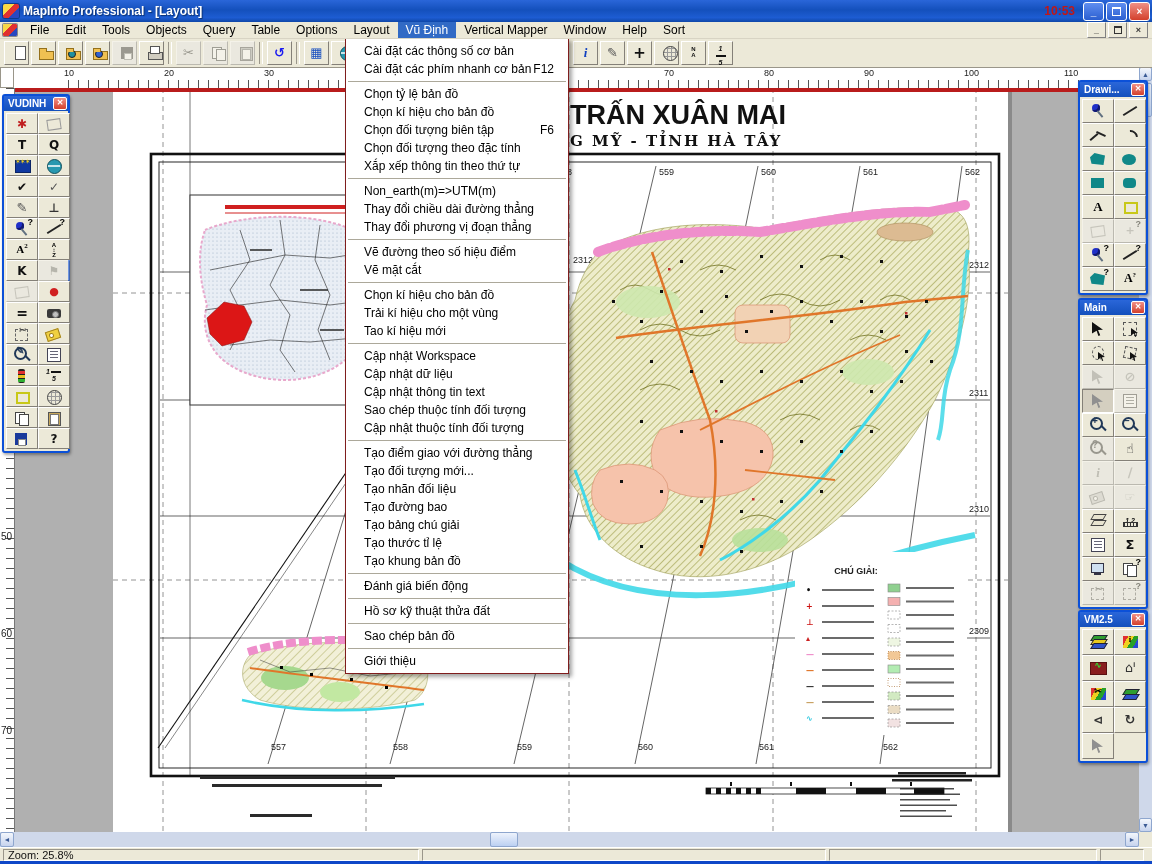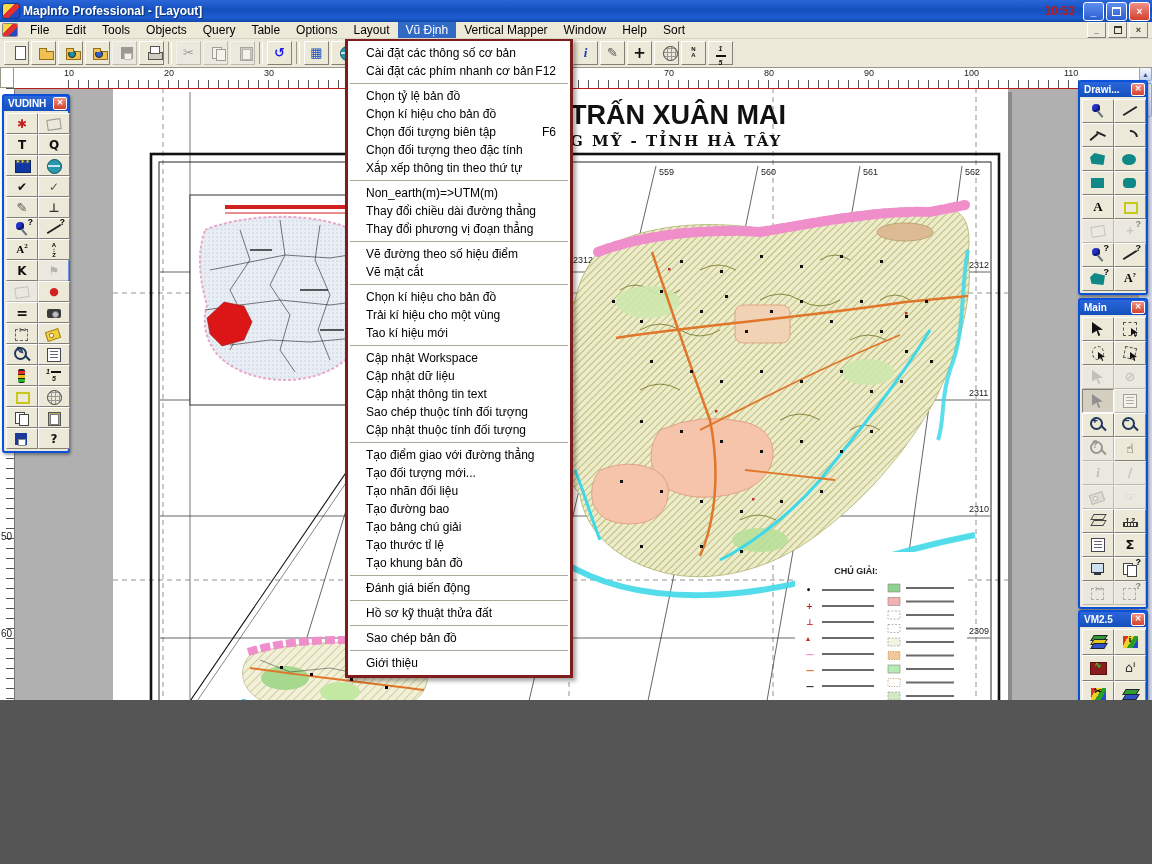--- a/index.html
+++ b/index.html
@@ -1,16 +1,16 @@
 <!DOCTYPE html>
 <html><head>
 <meta charset="utf-8">
 <style>
   html,body{margin:0;padding:0;background:#555}
-  #app{position:relative;width:1152px;height:700px;overflow:hidden;background:#7dd3fc;
+  #app{position:relative;width:1152px;height:864px;overflow:hidden;background:#7dd3fc;
        font-family:"Liberation Sans",sans-serif;-webkit-user-select:none;user-select:none}
   
   #titlebar{position:absolute;left:0;top:0;width:1152px;height:22px;
     background:linear-gradient(180deg,#2a66d9 0%,#1450bc 45%,#1d5cd2 80%,#0f47a8 100%);
     display:flex;align-items:center;color:#fff;font-weight:bold;font-size:12px;z-index:60}
   .appicon{width:16px;height:14px;margin:0 4px 0 3px;border-radius:2px;
     background:linear-gradient(135deg,#f8d848 0 38%,#e03030 38% 66%,#2848c0 66%);box-shadow:0 0 0 1px #0c3a8c}
   #titlebar .title{flex:0 0 auto;text-shadow:1px 1px 1px #0a3070}
   #titlebar .spacer{flex:1}
   #titlebar .clock{color:#c01818;font-weight:bold;margin-right:8px;text-shadow:none}
@@ -112,21 +112,21 @@
   .st{position:absolute;left:3px;width:12px;height:4px;transform:skewX(-32deg);border:1px solid #223}
   .st1{top:1px;background:#2f9e2f}.st2{top:5px;background:#e8c81e}.st3{top:9px;background:#2f52c8}
   .t-na{font:bold 6px/6px "Liberation Sans",sans-serif;color:#111;padding-top:2px}
   .t15{font:bold 7px/7px "Liberation Sans",sans-serif;color:#111}
   .t15 u{display:inline-block;width:10px;height:2px;background:#111;margin:0 1px 1px 1px}
   .t12{font:bold 7px/16px "Liberation Sans",sans-serif;color:#111}
   .t12::after{content:"";position:absolute;left:2px;bottom:2px;width:13px;height:3px;border:1px solid #333;
     background:repeating-linear-gradient(90deg,#333 0 1px,transparent 1px 3px)}
   
   #corner{position:absolute;left:0;top:67px;width:14px;height:21px;background:#fff;border:1px solid #9a968a;box-sizing:border-box;z-index:6}
-  #hruler{position:absolute;left:14px;top:67px;width:1125px;height:21px;background:#fff;border-bottom:1px solid #b91c1c;z-index:6;overflow:hidden}
+  #hruler{position:absolute;left:14px;top:67px;width:1125px;height:21px;background:#fff;border-bottom:4px solid #b91c1c;z-index:6;overflow:hidden}
   #hruler .ticks{position:absolute;left:54px;right:0;bottom:0;height:8px;
     background:repeating-linear-gradient(90deg,#555 0 1px,transparent 1px 10px)}
   #hruler .num{position:absolute;top:1px;font-size:9px;color:#222}
   #vruler{position:absolute;left:0;top:88px;width:14px;height:744px;background:#fff;border-right:1px solid #777;z-index:6;overflow:hidden}
   #vruler .ticks{position:absolute;top:0;bottom:0;right:0;width:8px;
     background:repeating-linear-gradient(180deg,#555 0 1px,transparent 1px 10px)}
   #vruler .num{position:absolute;left:1px;font-size:10px;color:#222}
   
   #canvas{position:absolute;left:14px;top:88px;width:1125px;height:744px;background:#b0b0b0;overflow:hidden;z-index:1}
   
@@ -137,21 +137,21 @@
     color:#3a5a94;font-size:7px;display:flex;align-items:center;justify-content:center;box-sizing:border-box}
   .sthumb{position:absolute;background:linear-gradient(180deg,#eef3fc,#bcd0f2);border:1px solid #8ea6ce;border-radius:2px;box-sizing:border-box}
   #sbcorner{position:absolute;left:1139px;top:832px;width:13px;height:15px;background:#ece9d8;z-index:5}
   #statusbar{position:absolute;left:0;top:847px;width:1152px;height:14px;background:#ece9d8;z-index:6;
     display:flex;align-items:center;font-size:11px;color:#111;border-top:1px solid #fff}
   .spanel{height:12px;margin-left:3px;border:1px solid;border-color:#9a968a #fff #fff #9a968a;
     display:flex;align-items:center;padding-left:4px;box-sizing:border-box}
   #bottomedge{position:absolute;left:0;top:861px;width:1152px;height:3px;background:#0f47c8;z-index:7}
   
   #menu-popup{position:absolute;left:345px;top:38px;width:222px;background:#fff;
-    border:3px solid #7f1d1d;box-shadow:3px 3px 4px rgba(0,0,0,.35);padding:3px 0;z-index:50;font-size:12px}
+    border:1px solid #7f1d1d;box-shadow:3px 3px 4px rgba(0,0,0,.35);padding:3px 0;z-index:50;font-size:12px}
   .mi{height:18px;line-height:18px;padding:0 14px 0 18px;color:#000;display:flex;white-space:nowrap}
   .mi .lab{flex:1}
   .mi .sc{color:#000}
   .msep{border-top:1px solid #aca89a;margin:3px 2px}
   
   .tbx{position:absolute;border:2px solid #0b50d8;border-radius:3px;background:#ece9d8;z-index:30;
     box-shadow:1px 2px 3px rgba(0,0,0,.35)}
   .tbx-title{height:15px;background:linear-gradient(180deg,#2a66d9,#1450bc);color:#fff;
     font:bold 10px/15px "Liberation Sans",sans-serif;padding-left:4px;display:flex;align-items:center}
   .tbx-title .t{flex:1;white-space:nowrap;overflow:hidden}

